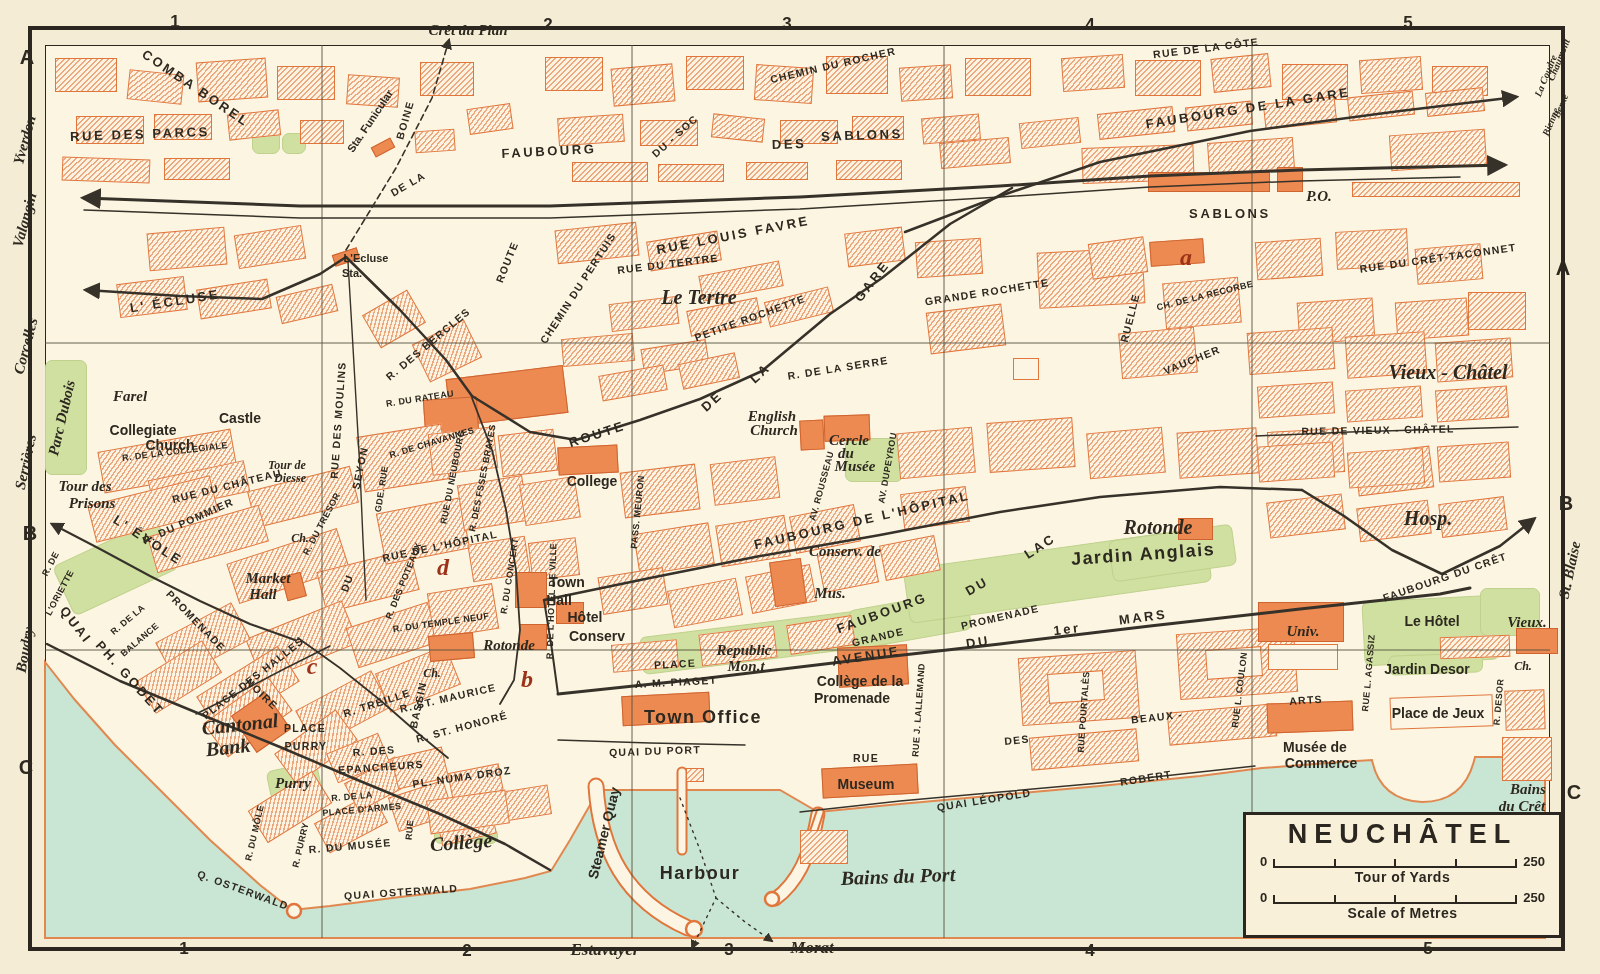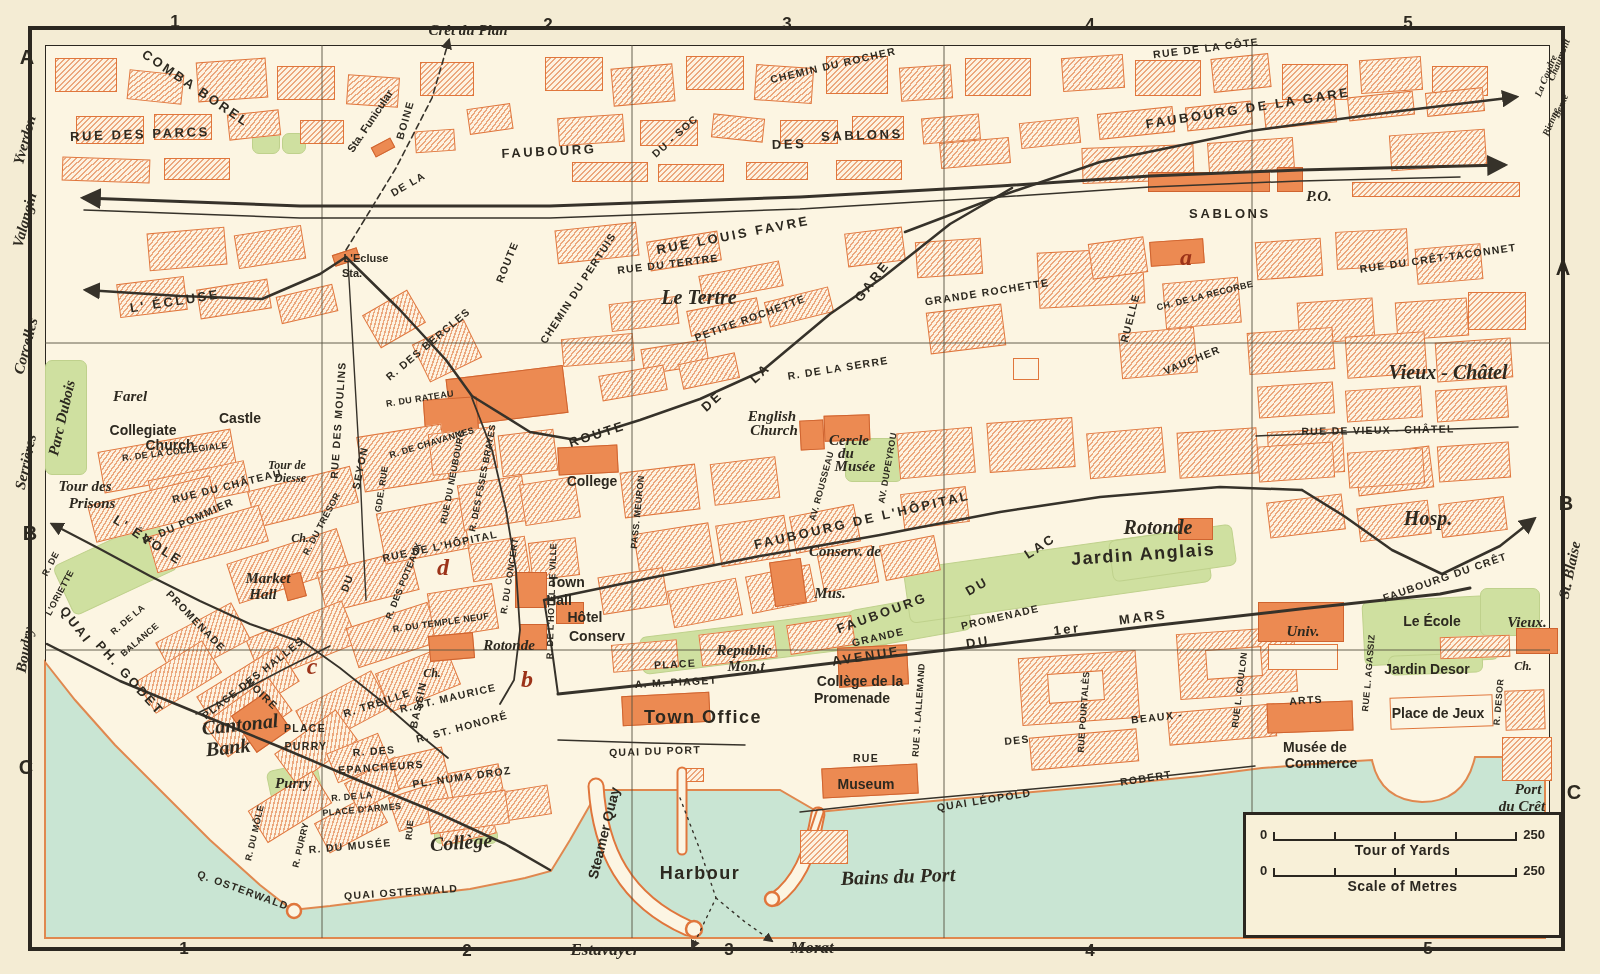--- a/index.html
+++ b/index.html
@@ -40,20 +40,21 @@
   .lg-cap{text-align:center;font:700 14px/1 "Liberation Sans",sans-serif;color:#2b2720;margin-top:2px;letter-spacing:.5px;}
 </style>
 </head>
 <body>
 
 <div id="sheet">
   <div id="outerframe"></div>
   <div id="mapbg"></div>
 
   <div id="legend">
+    <div class="lg-title">NEUCHÂTEL</div>
     <div class="lg-row">
       <span class="lg-num">0</span>
       <div class="lg-bar">
           <i></i>
           <i></i>
           <i></i>
           <i class="end"></i>
         </div>
       <span class="lg-num">250</span>
     </div>
@@ -469,24 +470,24 @@
     <div class="lb s2" style="left: 984px; top: 800px; transform: translate(-50%, -50%) rotate(-9deg);">QUAI LÉOPOLD</div>
     <div class="lb s2" style="left: 1146px; top: 778px; transform: translate(-50%, -50%) rotate(-9deg);">ROBERT</div>
     <div class="lb s1" style="left: 1240px; top: 690px; transform: translate(-50%, -50%) rotate(-83deg);">RUE L. COULON</div>
     <div class="lb s1" style="left: 1369px; top: 673px; transform: translate(-50%, -50%) rotate(-85deg);">RUE L. AGASSIZ</div>
     <div class="lb n2" style="left: 1315px; top: 747px; transform: translate(-50%, -50%) rotate(0deg);">Musée de</div>
     <div class="lb n2" style="left: 1321px; top: 763px; transform: translate(-50%, -50%) rotate(0deg);">Commerce</div>
     <div class="lb i2" style="left: 1303px; top: 631px; transform: translate(-50%, -50%) rotate(0deg);">Univ.</div>
     <div class="lb n2" style="left: 1427px; top: 669px; transform: translate(-50%, -50%) rotate(0deg);">Jardin Desor</div>
     <div class="lb n2" style="left: 1438px; top: 713px; transform: translate(-50%, -50%) rotate(0deg);">Place de Jeux</div>
     <div class="lb s1" style="left: 1499px; top: 702px; transform: translate(-50%, -50%) rotate(-85deg);">R. DESOR</div>
-    <div class="lb n2" style="left: 1432px; top: 621px; transform: translate(-50%, -50%) rotate(0deg);">Le École</div>
+    <div class="lb n2" style="left: 1432px; top: 621px; transform: translate(-50%, -50%) rotate(0deg);">Le Hôtel</div>
     <div class="lb i2" style="left: 1527px; top: 622px; transform: translate(-50%, -50%) rotate(0deg);">Vieux.</div>
     <div class="lb i1" style="left: 1523px; top: 666px; transform: translate(-50%, -50%) rotate(0deg);">Ch.</div>
-    <div class="lb i2" style="left: 1528px; top: 789px; transform: translate(-50%, -50%) rotate(0deg);">Port</div>
+    <div class="lb i2" style="left: 1528px; top: 789px; transform: translate(-50%, -50%) rotate(0deg);">Bains</div>
     <div class="lb i2" style="left: 1522px; top: 806px; transform: translate(-50%, -50%) rotate(0deg);">du Crêt</div>
     <div class="lb s2" style="left: 1445px; top: 577px; transform: translate(-50%, -50%) rotate(-19deg);">FAUBOURG DU CRÊT</div>
     <div class="lb gn" style="left: 175px; top: 21px; transform: translate(-50%, -50%) rotate(0deg);">1</div>
     <div class="lb gn" style="left: 548px; top: 24px; transform: translate(-50%, -50%) rotate(0deg);">2</div>
     <div class="lb gn" style="left: 787px; top: 23px; transform: translate(-50%, -50%) rotate(0deg);">3</div>
     <div class="lb gn" style="left: 1090px; top: 24px; transform: translate(-50%, -50%) rotate(0deg);">4</div>
     <div class="lb gn" style="left: 1408px; top: 22px; transform: translate(-50%, -50%) rotate(0deg);">5</div>
     <div class="lb gn" style="left: 184px; top: 948px; transform: translate(-50%, -50%) rotate(0deg);">1</div>
     <div class="lb gn" style="left: 467px; top: 950px; transform: translate(-50%, -50%) rotate(0deg);">2</div>
     <div class="lb gn" style="left: 729px; top: 949px; transform: translate(-50%, -50%) rotate(0deg);">3</div>

